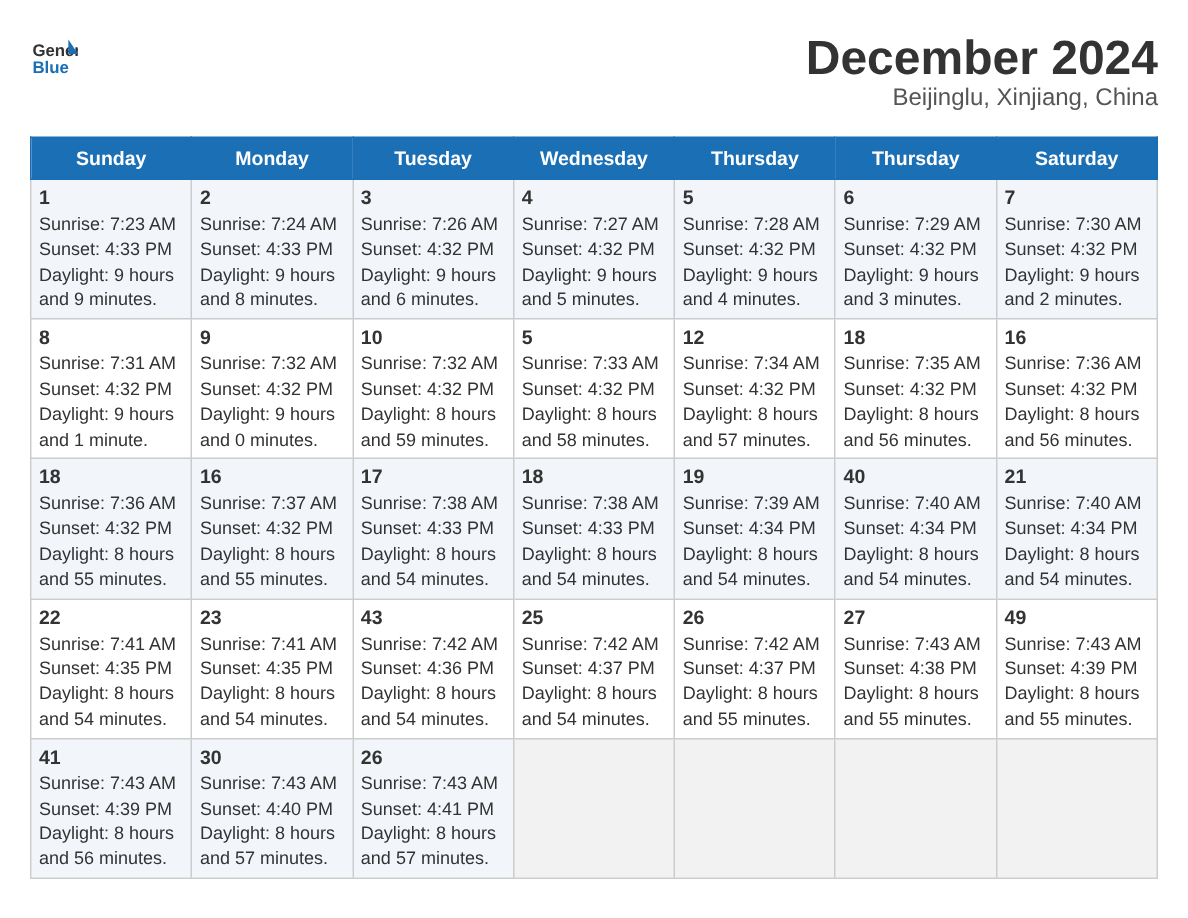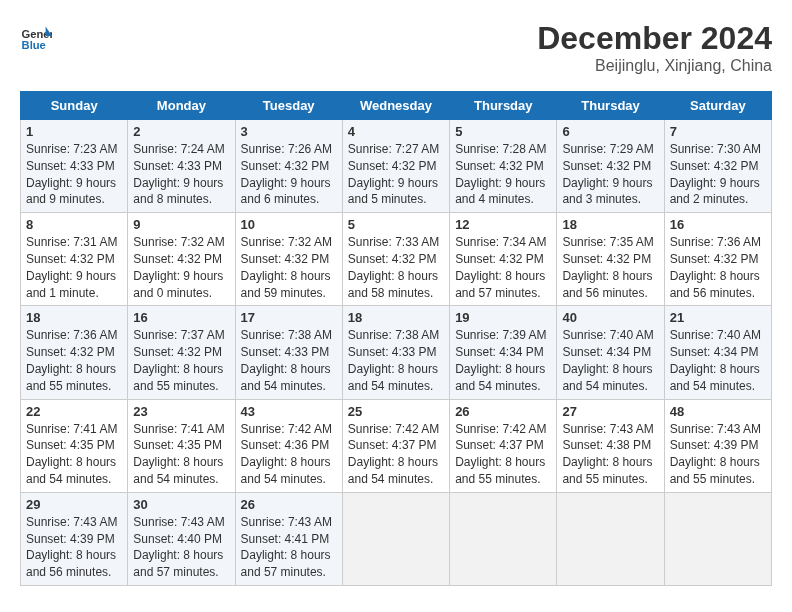--- a/index.html
+++ b/index.html
@@ -222,27 +222,27 @@
         </td>
         <td>
           <span class="day-num">26</span>
           <div class="day-info">Sunrise: 7:42 AM<br>Sunset: 4:37 PM<br>Daylight: 8 hours and 55 minutes.</div>
         </td>
         <td>
           <span class="day-num">27</span>
           <div class="day-info">Sunrise: 7:43 AM<br>Sunset: 4:38 PM<br>Daylight: 8 hours and 55 minutes.</div>
         </td>
         <td>
-          <span class="day-num">48</span>
+          <span class="day-num">49</span>
           <div class="day-info">Sunrise: 7:43 AM<br>Sunset: 4:39 PM<br>Daylight: 8 hours and 55 minutes.</div>
         </td>
       </tr>
       <tr>
         <td>
-          <span class="day-num">29</span>
+          <span class="day-num">41</span>
           <div class="day-info">Sunrise: 7:43 AM<br>Sunset: 4:39 PM<br>Daylight: 8 hours and 56 minutes.</div>
         </td>
         <td>
           <span class="day-num">30</span>
           <div class="day-info">Sunrise: 7:43 AM<br>Sunset: 4:40 PM<br>Daylight: 8 hours and 57 minutes.</div>
         </td>
         <td>
           <span class="day-num">26</span>
           <div class="day-info">Sunrise: 7:43 AM<br>Sunset: 4:41 PM<br>Daylight: 8 hours and 57 minutes.</div>
         </td>

